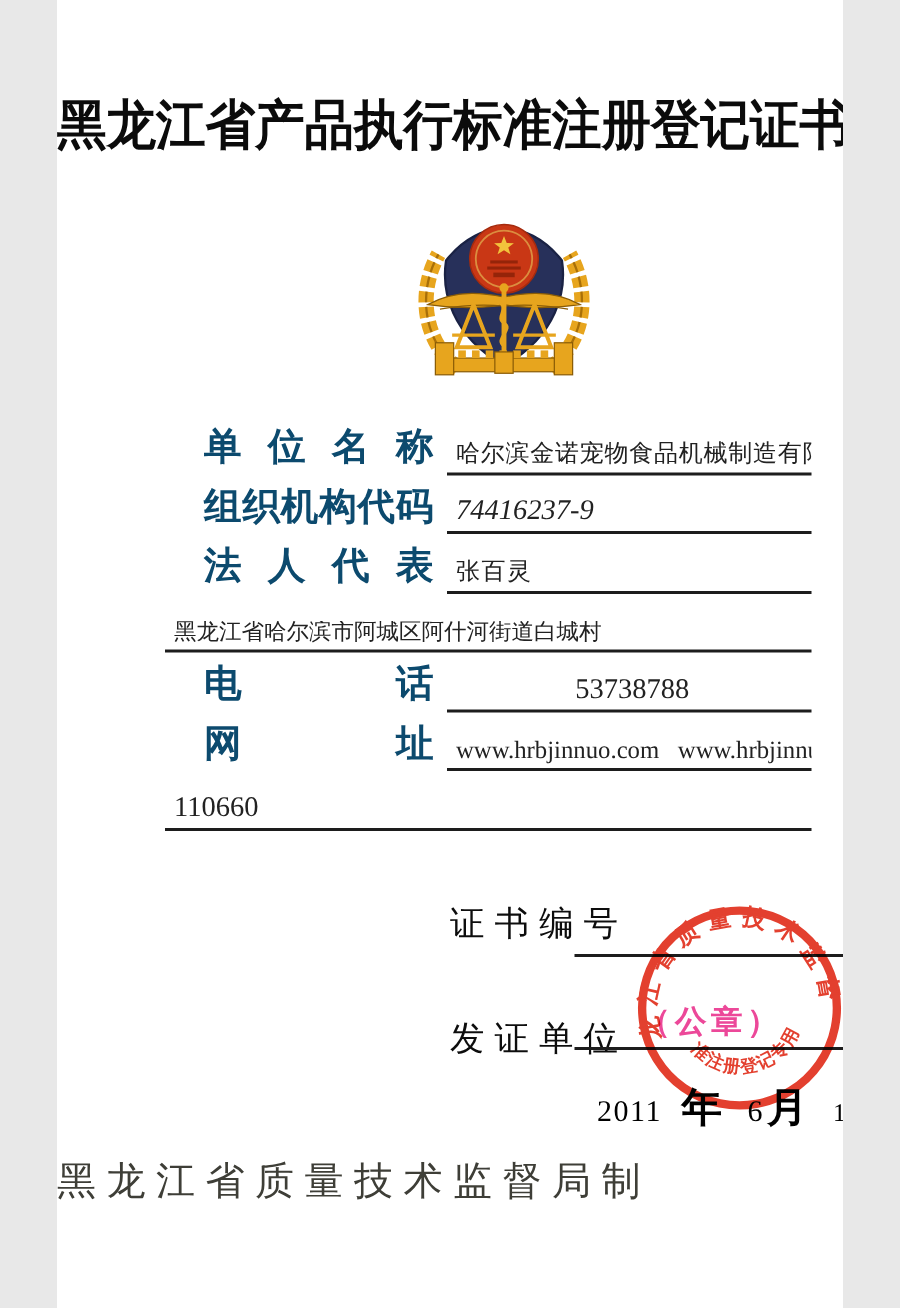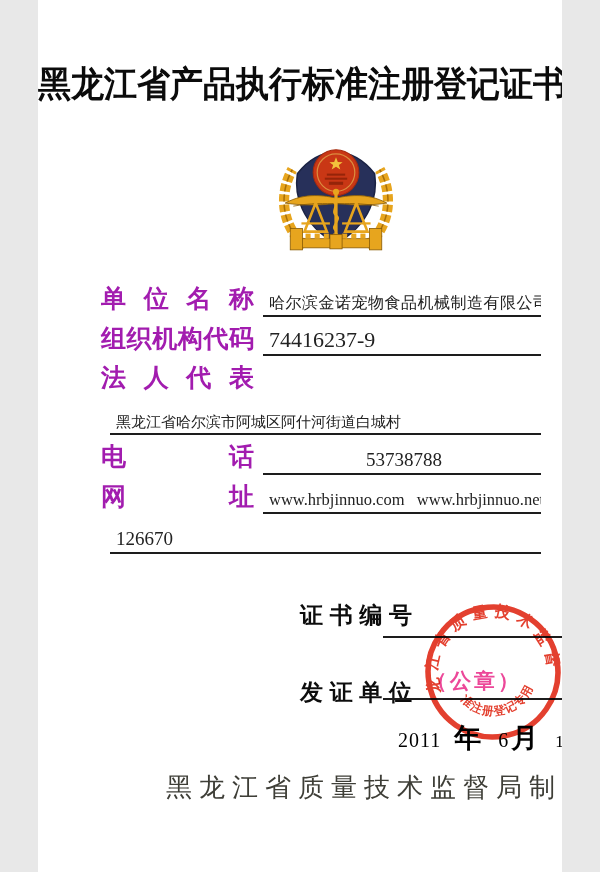--- a/index.html
+++ b/index.html
@@ -17,38 +17,38 @@
     transform:scaleY(1.08);transform-origin:top center;
     white-space:nowrap;
   }
   
   .emblem{position:absolute;left:237px;top:139px;width:122px;height:116px;}
   
   .fields{position:absolute;left:63px;top:277px;width:440px;}
   .field-row{display:flex;align-items:flex-end;height:39.5px;}
   .field-label{
     width:153px;flex:0 0 153px;font-size:25px;font-weight:bold;
-    line-height:1.05;padding-bottom:4px;color:#a21caf;
-    text-align:justify;text-align-last:justify;
+    line-height:1.05;padding-bottom:4px;color:#0c4a6e;
+    text-align:justify;text-align-last:justify;margin-left:35px;
   }
   .field-value{
     flex:1;margin-left:9px;border-bottom:2px solid #1d1d1d;
     font-size:17px;line-height:1.15;padding:0 2px 2px 6px;
     white-space:pre;overflow:hidden;color:#222;
   }
   .field-row.r-company .field-value{font-size:16px;letter-spacing:0.5px;}
-  .field-row.r-code    .field-value{font-size:22px;}
+  .field-row.r-code    .field-value{font-size:19px;font-style:italic;}
   .field-row.r-person  .field-value{font-size:16px;letter-spacing:1px;}
   .field-row.r-address .field-value{font-size:15px;letter-spacing:0px;}
   .field-row.r-tel     .field-value{font-size:19px;text-align:center;}
   .field-row.r-web     .field-value{font-size:16.5px;}
   .field-row.r-postal  .field-value{font-size:19px;}
   
   .issue-label{
-    position:absolute;font-size:23px;font-weight:bold;color:#0d0d0d;
+    position:absolute;font-size:23px;font-weight:normal;color:#0d0d0d;
     width:112px;text-align:justify;text-align-last:justify;line-height:1.1;
   }
   .lbl-certno{left:262px;top:603px;}
   .lbl-issuer{left:262px;top:680px;}
   .seal-note{
     position:absolute;left:388px;top:667px;font-size:21px;font-weight:bold;
     letter-spacing:3px;color:#ec4899;white-space:nowrap;
   }
   .iss-line{position:absolute;height:2px;background:#1d1d1d;width:197px;left:345px;}
   .line-certno{top:636px;}
@@ -66,21 +66,21 @@
   .seal{
     position:absolute;left:383px;top:600px;width:144px;height:144px;
     transform:rotate(-10deg);mix-blend-mode:multiply;opacity:.95;
   }
   .seal text{
     font-family:"Liberation Serif","DejaVu Serif",serif;font-weight:bold;
     fill:#e23523;
   }
   
   .footer{
-    position:absolute;left:0;top:770px;width:100%;text-align:right;
+    position:absolute;left:0;top:770px;width:100%;text-align:left;
     font-size:26px;letter-spacing:7px;color:#3e3e37;font-weight:500;
     white-space:nowrap;
   }
 </style>
 </head>
 <body>
 
 <div class="page">
 
   <div class="title">黑龙江省产品执行标准注册登记证书</div>
@@ -130,34 +130,35 @@
     <div class="field-row r-company">
       <div class="field-label">单位名称</div>
       <div class="field-value">哈尔滨金诺宠物食品机械制造有限公司</div>
     </div>
     <div class="field-row r-code">
       <div class="field-label">组织机构代码</div>
       <div class="field-value">74416237-9</div>
     </div>
     <div class="field-row r-person">
       <div class="field-label">法人代表</div>
+      <div class="field-value">张百灵</div>
     </div>
     <div class="field-row r-address">
       <div class="field-value">黑龙江省哈尔滨市阿城区阿什河街道白城村</div>
     </div>
     <div class="field-row r-tel">
       <div class="field-label">电话</div>
       <div class="field-value">53738788</div>
     </div>
     <div class="field-row r-web">
       <div class="field-label">网址</div>
       <div class="field-value">www.hrbjinnuo.com   www.hrbjinnuo.net</div>
     </div>
     <div class="field-row r-postal">
-      <div class="field-value">126670</div>
+      <div class="field-value">110660</div>
     </div>
   </div>
 
   <div class="issue-label lbl-certno">证书编号</div>
   <div class="iss-line line-certno"></div>
 
   <div class="issue-label lbl-issuer">发证单位</div>
   <div class="seal-note">（公章）</div>
   <div class="iss-line line-issuer"></div>
 

